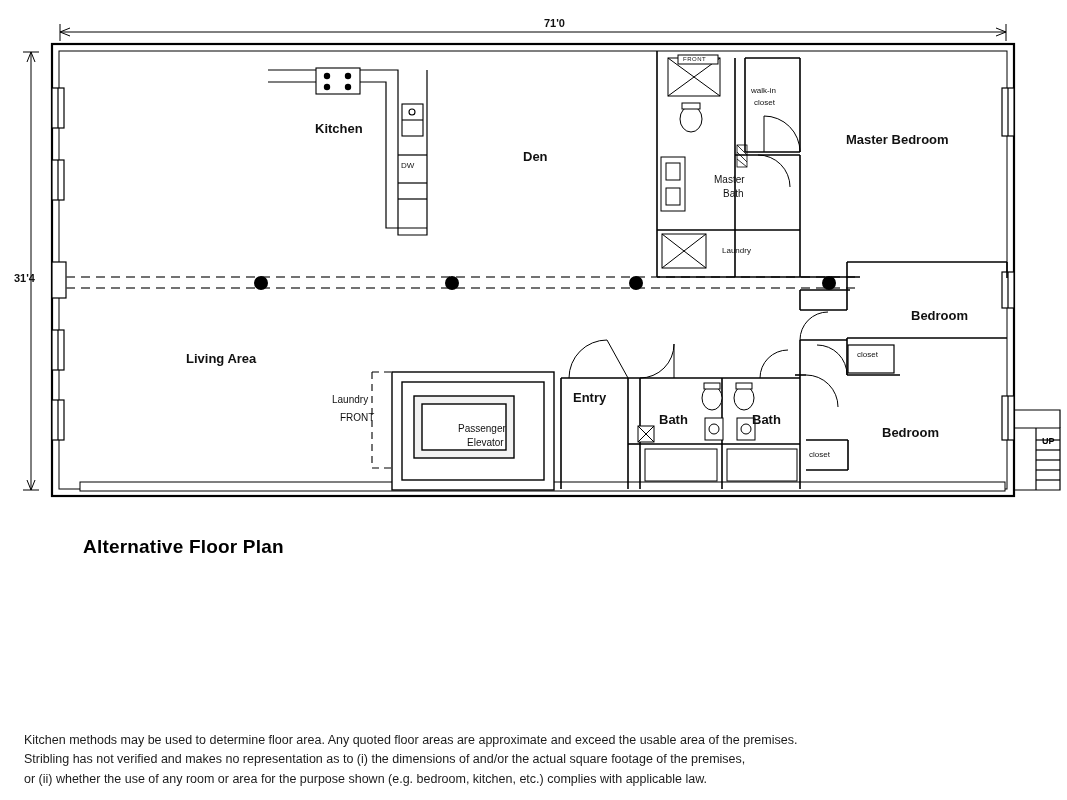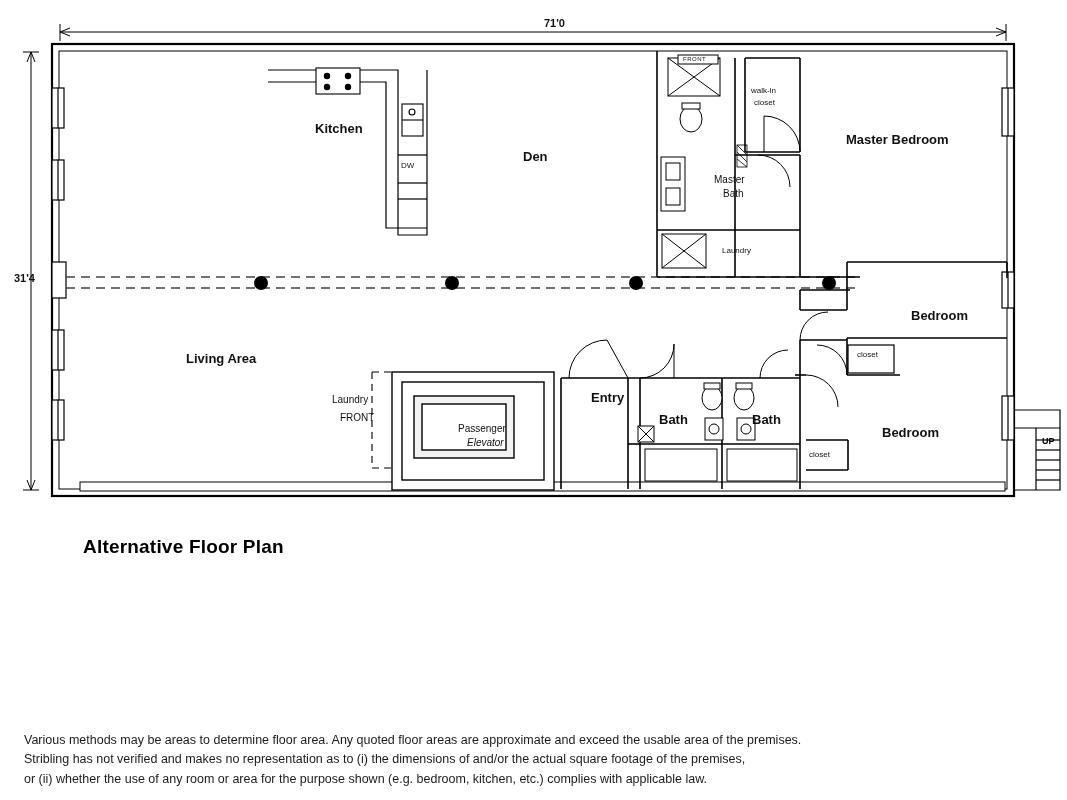--- a/index.html
+++ b/index.html
@@ -314,46 +314,46 @@
 
 <div class="lbl dim-label" style="left:512px; top:17px;margin-left:32px;">71'0</div>
 <div class="lbl dim-label" style="left:14px; top:272px;">31'4</div>
 
 <div class="lbl room-label" style="left:290px; top:122px;margin-left:25px;">Kitchen</div>
 <div class="lbl room-label" style="left:516px; top:150px;margin-left:7px;">Den</div>
 <div class="lbl room-label" style="left:846px; top:133px;">Master Bedroom</div>
 <div class="lbl room-label" style="left:186px; top:352px;">Living Area</div>
 <div class="lbl room-label" style="left:911px; top:309px;">Bedroom</div>
 <div class="lbl room-label" style="left:882px; top:426px;">Bedroom</div>
-<div class="lbl room-label" style="left:591px; top:391px;text-align:center;">Entry</div>
+<div class="lbl room-label" style="left:573px; top:391px;text-align:center;">Entry</div>
 <div class="lbl room-label" style="left:659px; top:413px;">Bath</div>
 <div class="lbl room-label" style="left:752px; top:413px;">Bath</div>
 
 <div class="lbl small-label" style="left:694px; top:174px;">Master</div>
 <div class="lbl small-label" style="left:703px; top:188px;">Bath</div>
 
 <div class="lbl tiny-label" style="left:751px; top:86px;">walk-in</div>
 <div class="lbl tiny-label" style="left:754px; top:98px;">closet</div>
 
 <div class="lbl tiny-label" style="left:722px; top:246px;">Laundry</div>
 
 <div class="lbl small-label" style="left:312px; top:394px;">Laundry</div>
 <div class="lbl small-label" style="left:320px; top:412px;">FRONT</div>
 
 <div class="lbl small-label" style="left:438px; top:423px;">Passenger</div>
-<div class="lbl small-label" style="left:447px; top:437px;font-style:italic;">Elevator</div>
+<div class="lbl small-label" style="left:447px; top:437px;">Elevator</div>
 
 <div class="lbl tiny-label" style="left:857px; top:350px;">closet</div>
 <div class="lbl tiny-label" style="left:809px; top:450px;">closet</div>
 
 <div class="lbl tiny-label" style="left:401px; top:161px;">DW</div>
 
 <div class="lbl" style="left:683px; top:56px; font-size:6px; letter-spacing:0.5px;">FRONT</div>
 
 <div class="up-label" style="left:1042px; top:436px;">UP</div>
 
 <div class="title">Alternative Floor Plan</div>
 
 <div class="disclaimer">
-  <div>Various methods may be areas to determine floor area.  Any quoted floor areas are approximate and exceed the usable area of the premises.</div>
+  <div>Kitchen methods may be used to determine floor area.  Any quoted floor areas are approximate and exceed the usable area of the premises.</div>
   <div>Stribling has not verified and makes no representation as to (i) the dimensions of and/or the actual square footage of the premises,</div>
   <div>or (ii) whether the use of any room or area for the purpose shown (e.g. bedroom, kitchen, etc.) complies with applicable law.</div>
 </div>
 
 </body></html>

